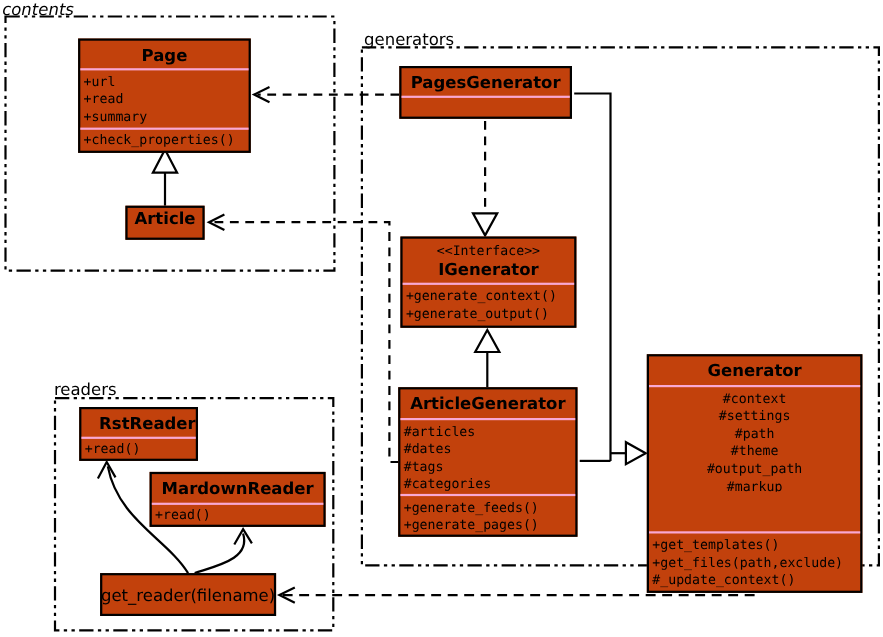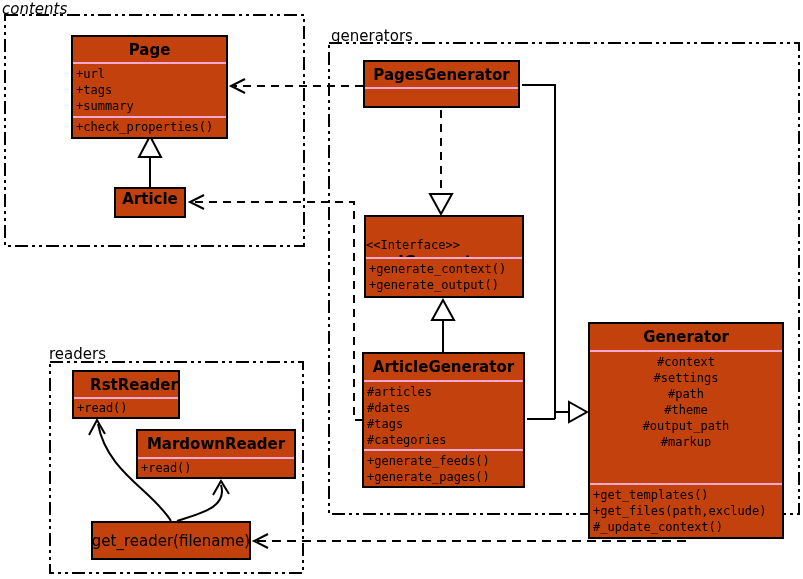--- a/index.html
+++ b/index.html
@@ -32,23 +32,23 @@
     font-family:"DejaVu Sans", sans-serif;
     font-weight:bold;
     font-size:15px;
     text-align:center;
     display:flex; align-items:center; justify-content:center;
     white-space:nowrap;
   }
   .stereo {
     font-family:"DejaVu Sans Mono", monospace;
     font-size:12px;
-    text-align:left;
+    text-align:center;
     line-height:16px;
-    padding-top:20px;
+    padding-top:3px;
   }
   .title-inline {
     font-family:"DejaVu Sans", sans-serif;
     font-weight:bold; font-size:15px;
     text-align:center; line-height:18px;
   }
   .mrow {
     font-family:"DejaVu Sans Mono", monospace;
     font-size:12px;
     line-height:16px;
@@ -107,21 +107,21 @@
   </svg>
 
   <div class="pkg-label" style="left:2px; top:1px;font-style:italic;">contents</div>
   <div class="pkg-label" style="left:331px; top:28px;">generators</div>
   <div class="pkg-label" style="left:49px; top:346px;">readers</div>
 
   <div class="cls" style="left:71px; top:35px; width:157px;">
     <div class="sec title" style="height:25px;">Page</div>
     <div class="sec attrs" style="height:54px;">
       <div class="mrow">+url</div>
-      <div class="mrow">+tags</div>
+      <div class="mrow">+read</div>
       <div class="mrow">+summary</div>
     </div>
     <div class="sec" style="height:21px;">
       <div class="mrow" style="padding-top:1px;">+check_properties()</div>
     </div>
   </div>
 
   <div class="cls" style="left:114px; top:187px; width:72px; height:31px;">
     <div class="sec title" style="height:19px;">Article</div>
   </div>

